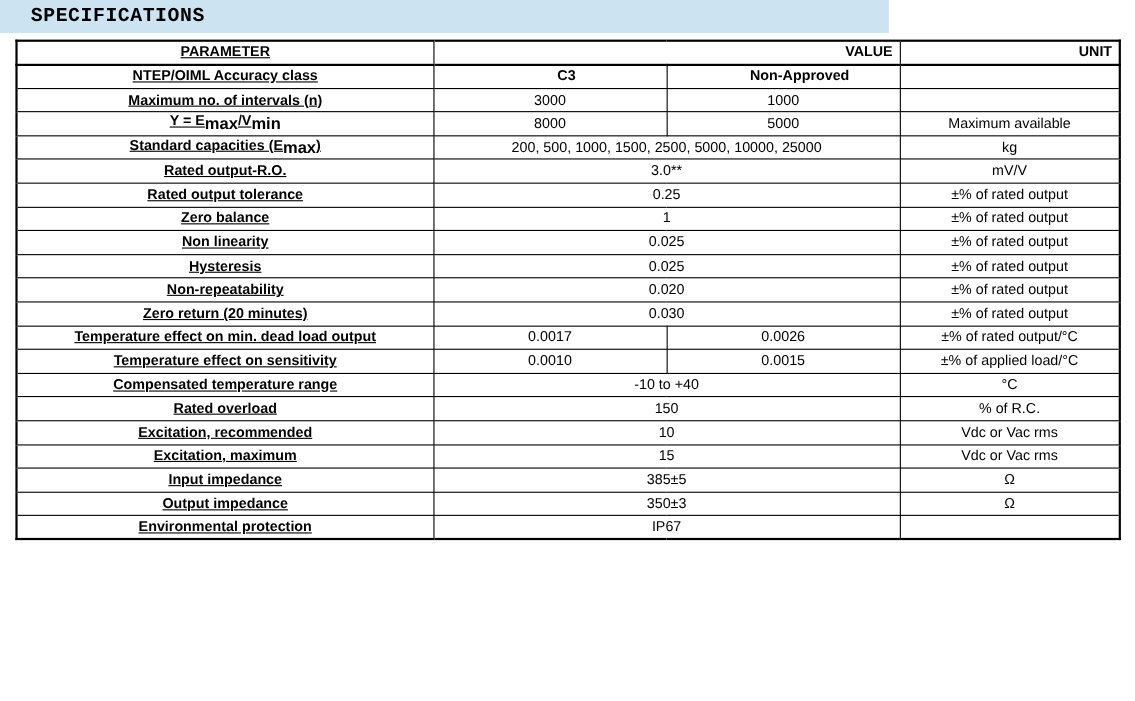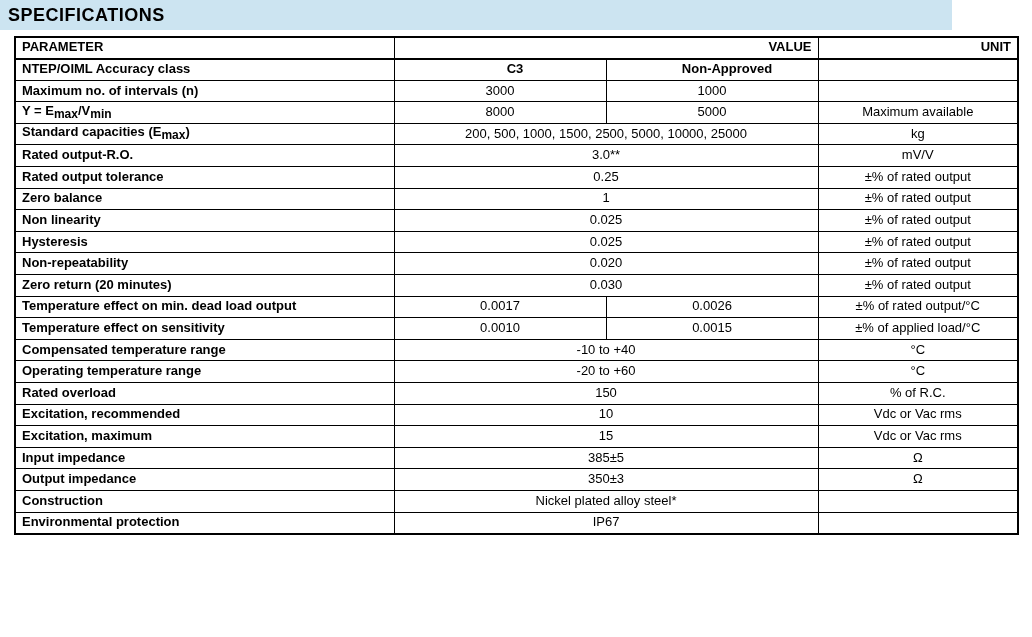--- a/index.html
+++ b/index.html
@@ -3,26 +3,27 @@
 <meta charset="utf-8">
 <style>
   * { margin: 0; padding: 0; box-sizing: border-box; }
   html, body {
     width: 1032px; height: 637px;
     background: #ffffff;
     font-family: "Liberation Sans", sans-serif;
     color: #000;
   }
   .banner {
-    width: 952px;
+    width: 808px;
     height: 30px;
     margin: 0 0 6px 0;
     display: flex;
     align-items: center;
-    padding-left: 8px;
+    padding-left: 28px;
+    font-family: Liberation Mono, monospace;
   }
   .banner-title {
     font-size: 18px;
     font-weight: bold;
     letter-spacing: 0.5px;
   }
   table.spec {
     border-collapse: collapse;
     margin-left: 14px;
     width: 1003px;
@@ -36,25 +37,25 @@
     vertical-align: middle;
     line-height: 1.15;
   }
   
   table.spec { border: 2px solid #000; }
   table.spec tr > *:first-child { border-left: 2px solid #000; }
   table.spec tr > *:last-child  { border-right: 2px solid #000; }
   table.spec thead tr > * { border-top: 2px solid #000; }
   table.spec tr:last-child > * { border-bottom: 2px solid #000; }
 
-  th.param-h, td.param { text-align: left; font-weight: bold; padding-left: 8px; }
+  th.param-h, td.param { text-align: center; font-weight: bold; padding-left: 8px; text-decoration: underline; }
   th.value-h, th.unit-h { text-align: right; font-weight: bold; }
   td.value, td.unit { text-align: center; font-weight: normal; }
   td.value.bold { font-weight: bold; padding-left: 36px; }
-  sub { font-size: 12px; vertical-align: -3px; font-weight: inherit; }
+  sub { font-size: 15px; vertical-align: -3px; font-weight: inherit; }
 </style>
 </head>
 <body>
 
 <div class="banner" style="background: rgb(204, 228, 241);">
   <span class="banner-title">SPECIFICATIONS</span>
 </div>
 
 <table class="spec">
   <colgroup>
@@ -140,25 +141,20 @@
         <td class="value">0.0010</td>
         <td class="value">0.0015</td>
         <td class="unit">±% of applied load/°C</td>
       </tr>
       <tr>
         <td class="param">Compensated temperature range</td>
         <td class="value" colspan="2">-10 to +40</td>
         <td class="unit">°C</td>
       </tr>
       <tr>
-        <td class="param">Operating temperature range</td>
-        <td class="value" colspan="2">-20 to +60</td>
-        <td class="unit">°C</td>
-      </tr>
-      <tr>
         <td class="param">Rated overload</td>
         <td class="value" colspan="2">150</td>
         <td class="unit">% of R.C.</td>
       </tr>
       <tr>
         <td class="param">Excitation, recommended</td>
         <td class="value" colspan="2">10</td>
         <td class="unit">Vdc or Vac rms</td>
       </tr>
       <tr>
@@ -170,23 +166,18 @@
         <td class="param">Input impedance</td>
         <td class="value" colspan="2">385±5</td>
         <td class="unit">Ω</td>
       </tr>
       <tr>
         <td class="param">Output impedance</td>
         <td class="value" colspan="2">350±3</td>
         <td class="unit">Ω</td>
       </tr>
       <tr>
-        <td class="param">Construction</td>
-        <td class="value" colspan="2">Nickel plated alloy steel*</td>
-        <td class="unit"></td>
-      </tr>
-      <tr>
         <td class="param">Environmental protection</td>
         <td class="value" colspan="2">IP67</td>
         <td class="unit"></td>
       </tr>
     </tbody>
 </table>
 
 </body></html>

